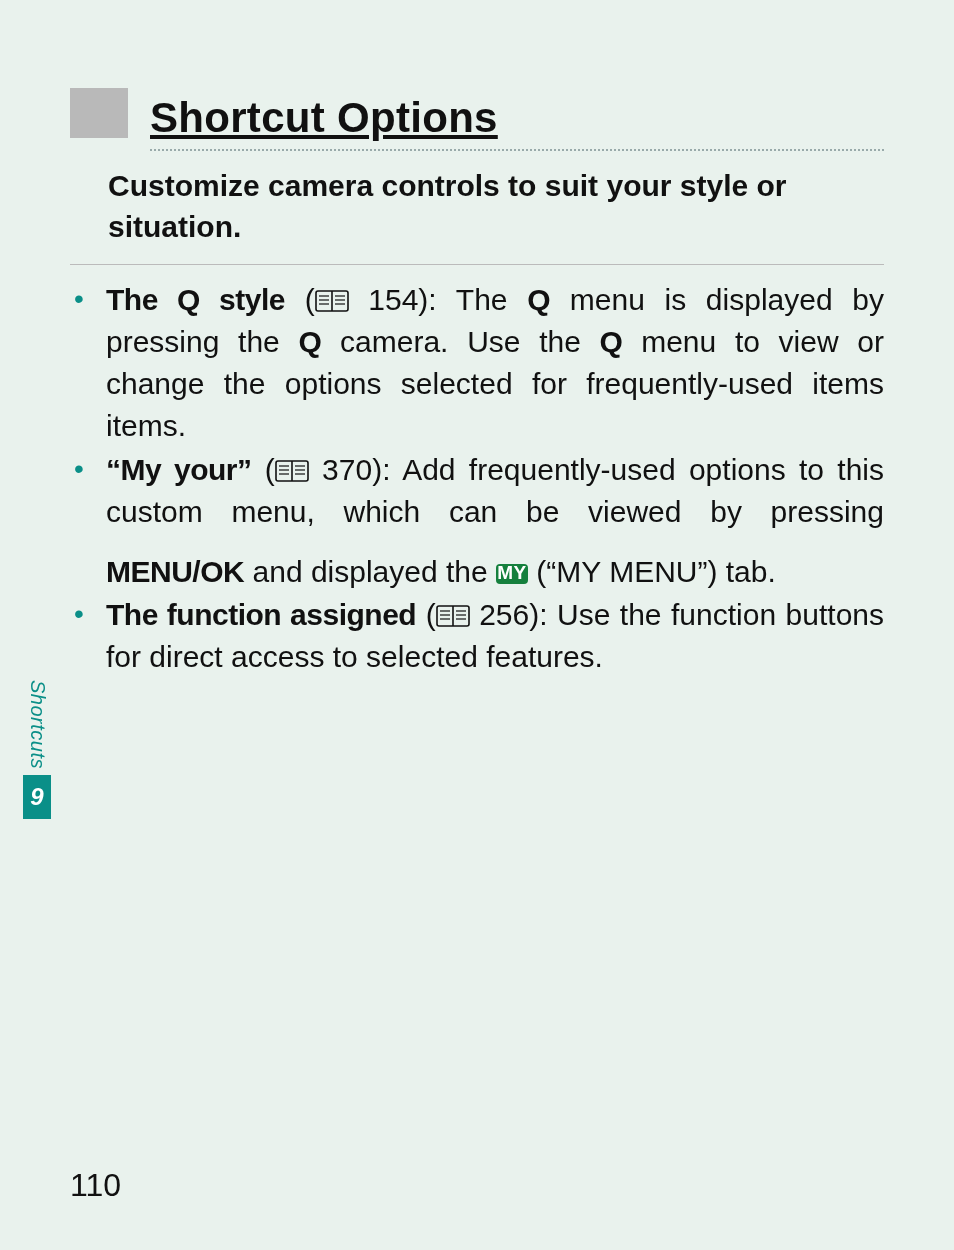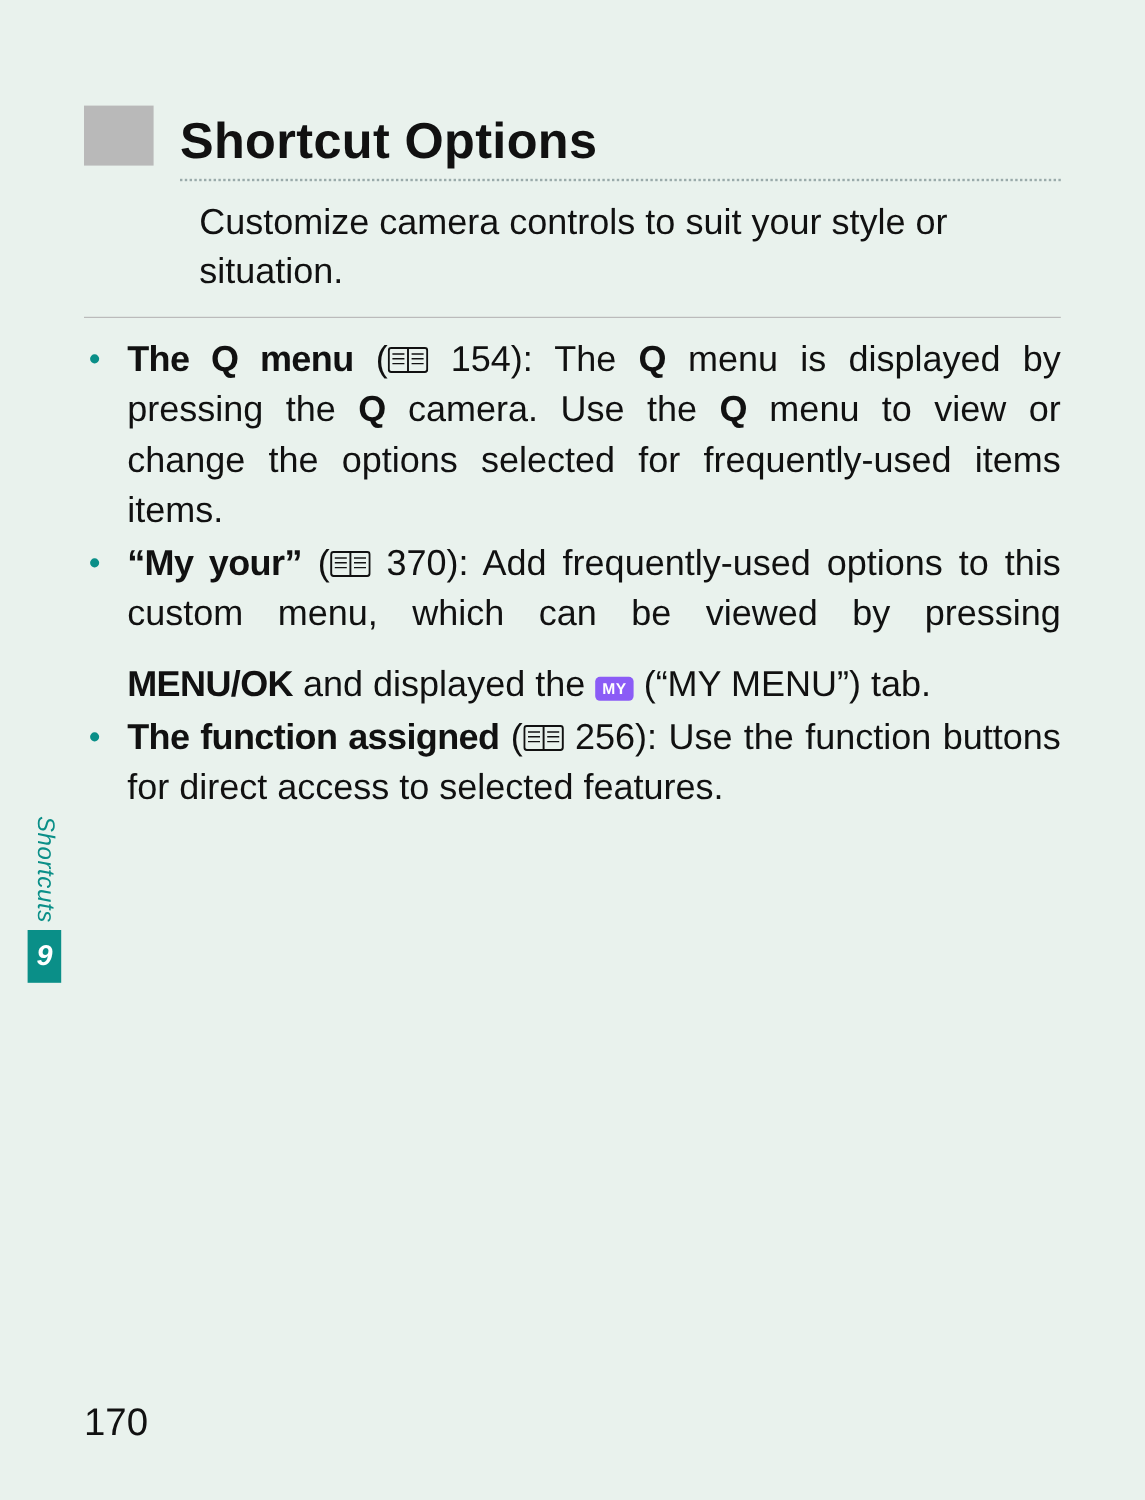--- a/index.html
+++ b/index.html
@@ -17,20 +17,21 @@
     width: 954px;
     height: 1250px;
     box-sizing: border-box;
     padding: 88px 70px 60px 70px;
   }
   .title-row {
     display: flex;
     align-items: flex-end;
     gap: 22px;
     margin-bottom: 4px;
+    text-decoration: underline;
   }
   .title-square {
     width: 58px;
     height: 50px;
     background: #b9b9b9;
     flex: 0 0 auto;
     margin-bottom: 6px;
   }
   .title-text {
     font-size: 42px;
@@ -40,24 +41,25 @@
     padding-bottom: 4px;
   }
   .dotted-rule {
     margin-left: 80px;
     height: 1px;
     border-bottom: 2px dotted #9aa;
     margin-top: 2px;
     margin-bottom: 14px;
   }
   .subtitle {
-    margin-left: 96px;
+    margin-left: 38px;
     font-size: 30px;
     line-height: 1.38;
     margin-bottom: 16px;
+    font-weight: bold;
   }
   .section-rule {
     height: 1px;
     background: #bbb;
     margin: 4px 0 14px 0;
   }
   .body-text {
     font-size: 30px;
     line-height: 1.38;
     text-align: justify;
@@ -98,24 +100,24 @@
     height: 24px;
     vertical-align: -3px;
   }
   .book-icon svg { display: block; }
   .my-chip {
     display: inline-flex;
     align-items: center;
     justify-content: center;
     width: 28px;
     height: 20px;
-    background: #8b5cf6;
+    background: #15803d;
     color: #fff;
     border-radius: 4px;
-    font-size: 13px;
+    font-size: 19px;
     font-weight: 800;
     vertical-align: 2px;
     letter-spacing: 0.5px;
     padding: 0 2px;
     margin-top: 31px;
   }
   .side-tab {
     position: absolute;
     left: 23px;
     top: 680px;
@@ -161,21 +163,21 @@
   </div>
   <div class="dotted-rule"></div>
 
   <div class="subtitle">Customize camera controls to suit your style or situation.</div>
 
   <div class="section-rule"></div>
 
 
   <ul class="bullets">
     <li>
-      <span class="b cond">The Q menu</span><span> (</span><span class="book-icon">
+      <span class="b cond">The Q style</span><span> (</span><span class="book-icon">
         <svg viewBox="0 0 34 24">
             <rect x="1" y="2" width="32" height="20" rx="2" fill="none" stroke="#111" stroke-width="1.6"></rect>
             <line x1="17" y1="2" x2="17" y2="22" stroke="#111" stroke-width="1.6"></line>
             <line x1="4" y1="7" x2="14" y2="7" stroke="#111" stroke-width="1.2"></line>
             <line x1="4" y1="11" x2="14" y2="11" stroke="#111" stroke-width="1.2"></line>
             <line x1="4" y1="15" x2="14" y2="15" stroke="#111" stroke-width="1.2"></line>
             <line x1="20" y1="7" x2="30" y2="7" stroke="#111" stroke-width="1.2"></line>
             <line x1="20" y1="11" x2="30" y2="11" stroke="#111" stroke-width="1.2"></line>
             <line x1="20" y1="15" x2="30" y2="15" stroke="#111" stroke-width="1.2"></line>
           </svg>
@@ -211,14 +213,14 @@
           </svg>
       </span><span> 256): Use the function buttons for direct access to selected features.</span>
     </li>
   </ul>
 
   <div class="side-tab">
     <div class="side-label">Shortcuts</div>
     <div class="side-num-box">9</div>
   </div>
 
-  <div class="page-num">170</div>
+  <div class="page-num">110</div>
 </div>
 
 </body></html>

